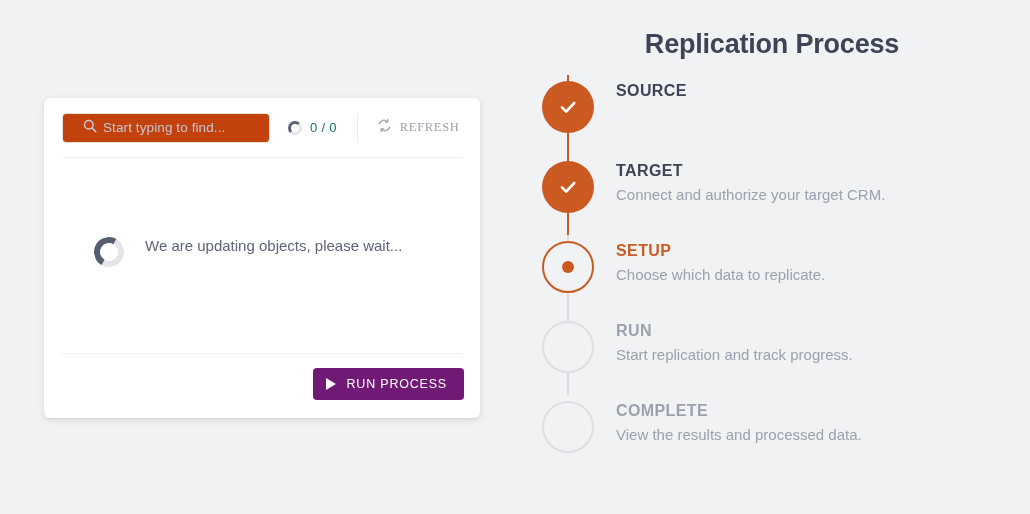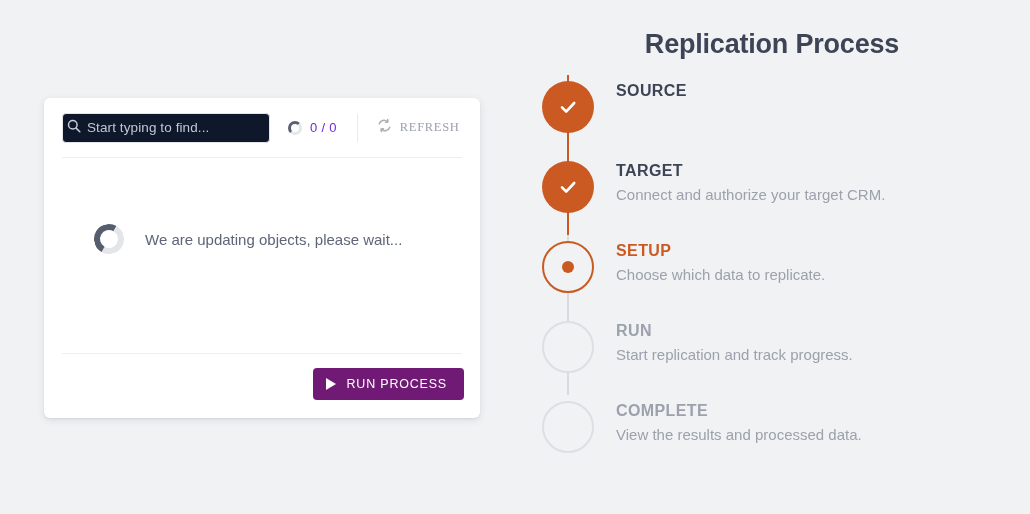--- a/index.html
+++ b/index.html
@@ -39,22 +39,22 @@
     padding: 0 18px;
   }
 
   .search-box {
     width: 208px;
     height: 30px;
     border: 1px solid #e2e4e9;
     border-radius: 4px;
     display: flex;
     align-items: center;
-    padding: 0 4px;
-    background: #0f172a;
+    padding: 0 20px;
+    background: #c2410c;
   }
   .search-icon { flex: 0 0 auto; display: block; margin-right: 6px; }
   .search-input-text {
     font-size: 13.5px;
     color: #c3c7d1;
     letter-spacing: 0.1px;
     white-space: nowrap;
     overflow: hidden;
   }
 
@@ -67,21 +67,21 @@
     width: 14px; height: 14px;
     border-radius: 50%;
     border: 3.5px solid #e4e6ea;
     border-top-color: #5a6071;
     border-left-color: #5a6071;
     margin-right: 8px;
     flex: 0 0 auto;
   }
   .count-text {
     font-size: 13px;
-    color: #6d28d9;
+    color: #0f766e;
     letter-spacing: 0.3px;
     white-space: nowrap;
   }
 
   .toolbar-divider {
     width: 1px;
     height: 28px;
     background: #e8eaee;
     margin-left: 20px;
   }
@@ -107,23 +107,22 @@
     width: 400px;
     height: 1px;
     background: #eceef1;
   }
   .card-hr.top { top: 59px; }
   .card-hr.bottom { top: 255px; }
 
   .loading-row {
     position: absolute;
     left: 50px;
-    top: 126px;
-    display: flex;
-    align-items: center;
+    top: 139px;
+    display: flex;
   }
   .big-spinner {
     width: 30px; height: 30px;
     border-radius: 50%;
     border: 6px solid #e3e5e9;
     border-top-color: #565d6e;
     border-left-color: #565d6e;
     flex: 0 0 auto;
     transform: rotate(-15deg);
   }

